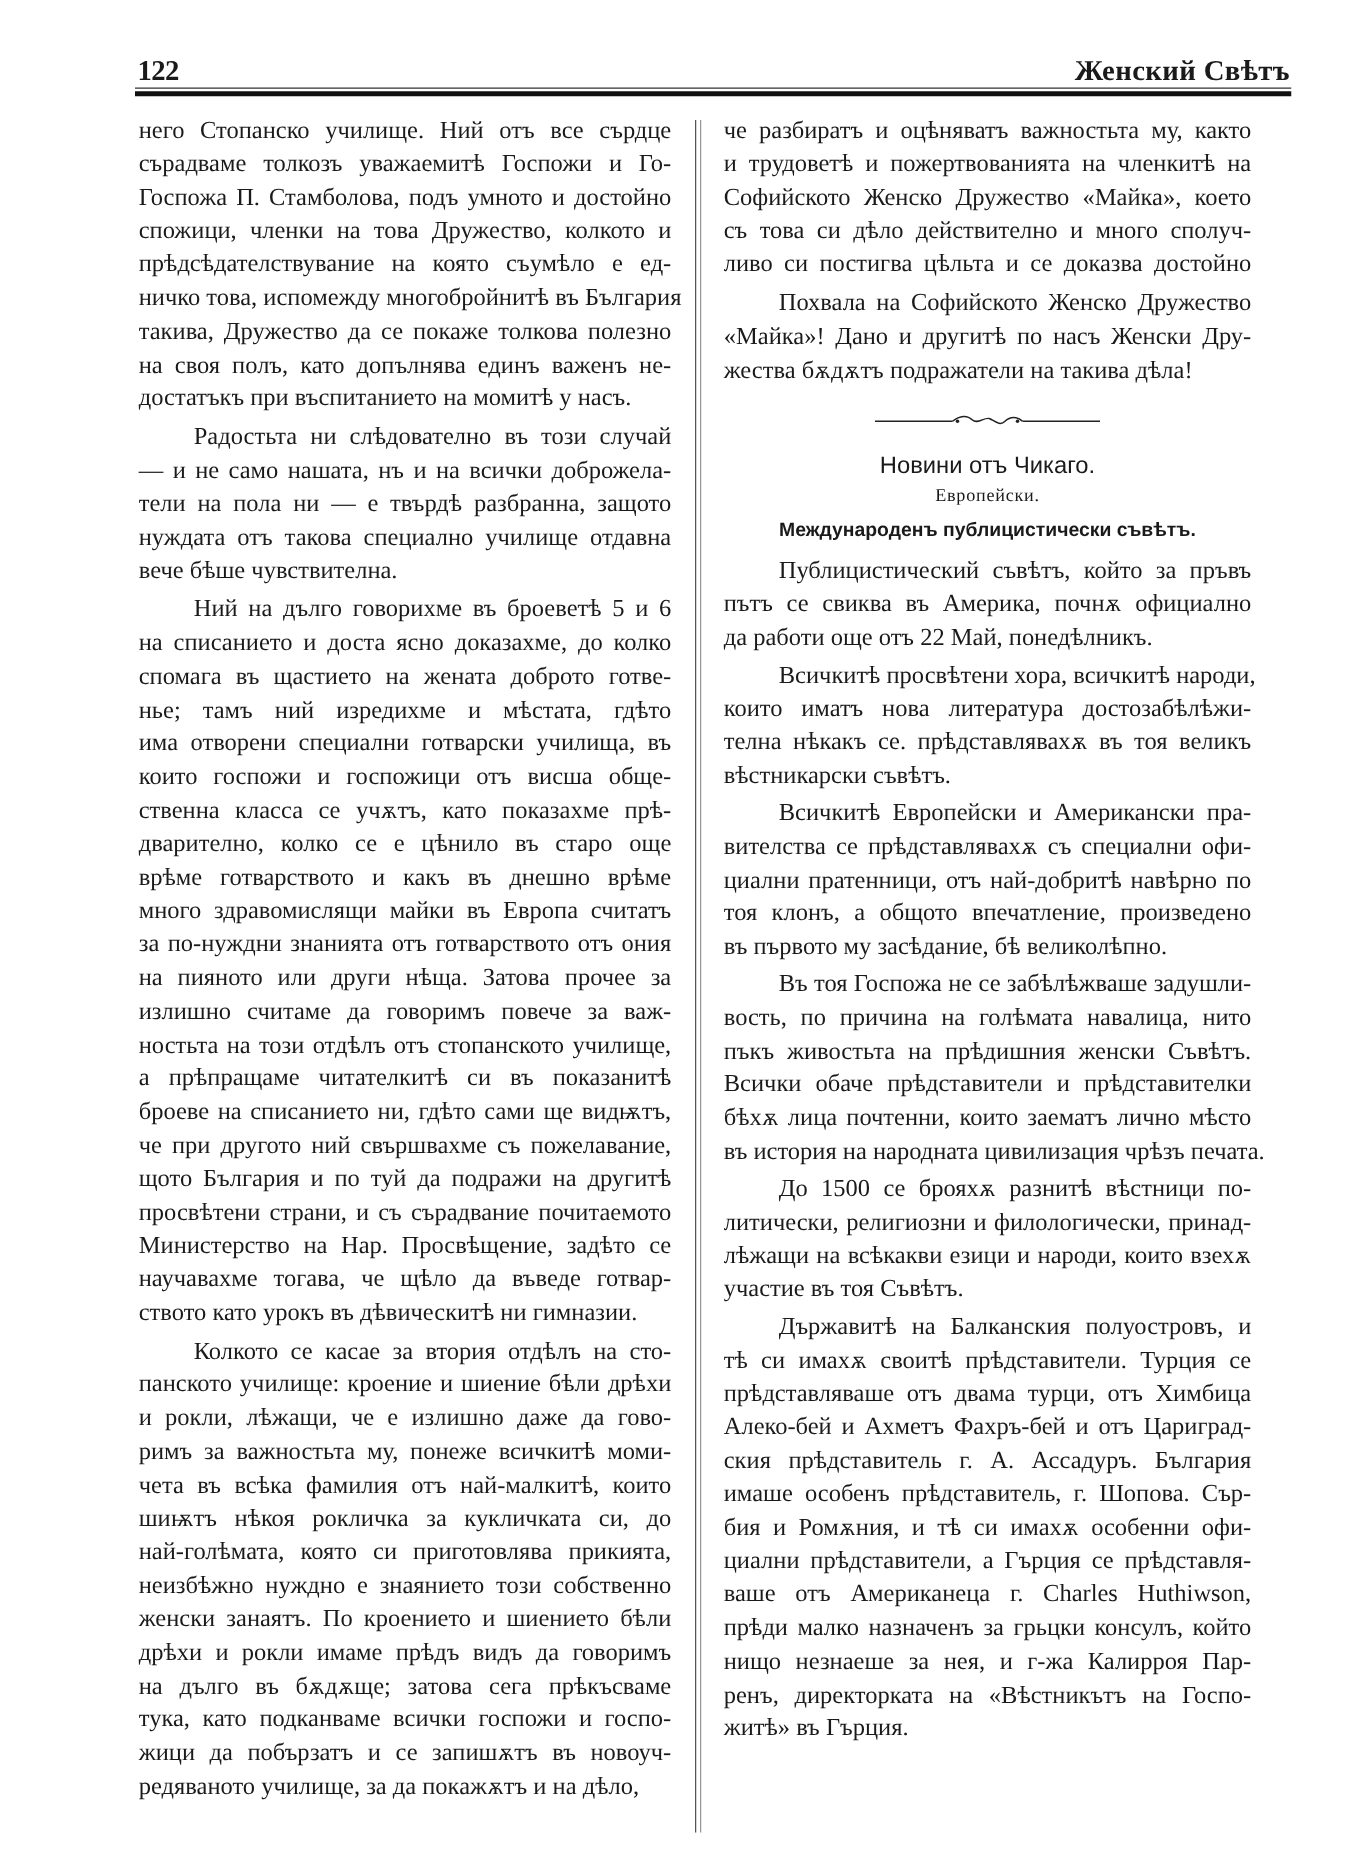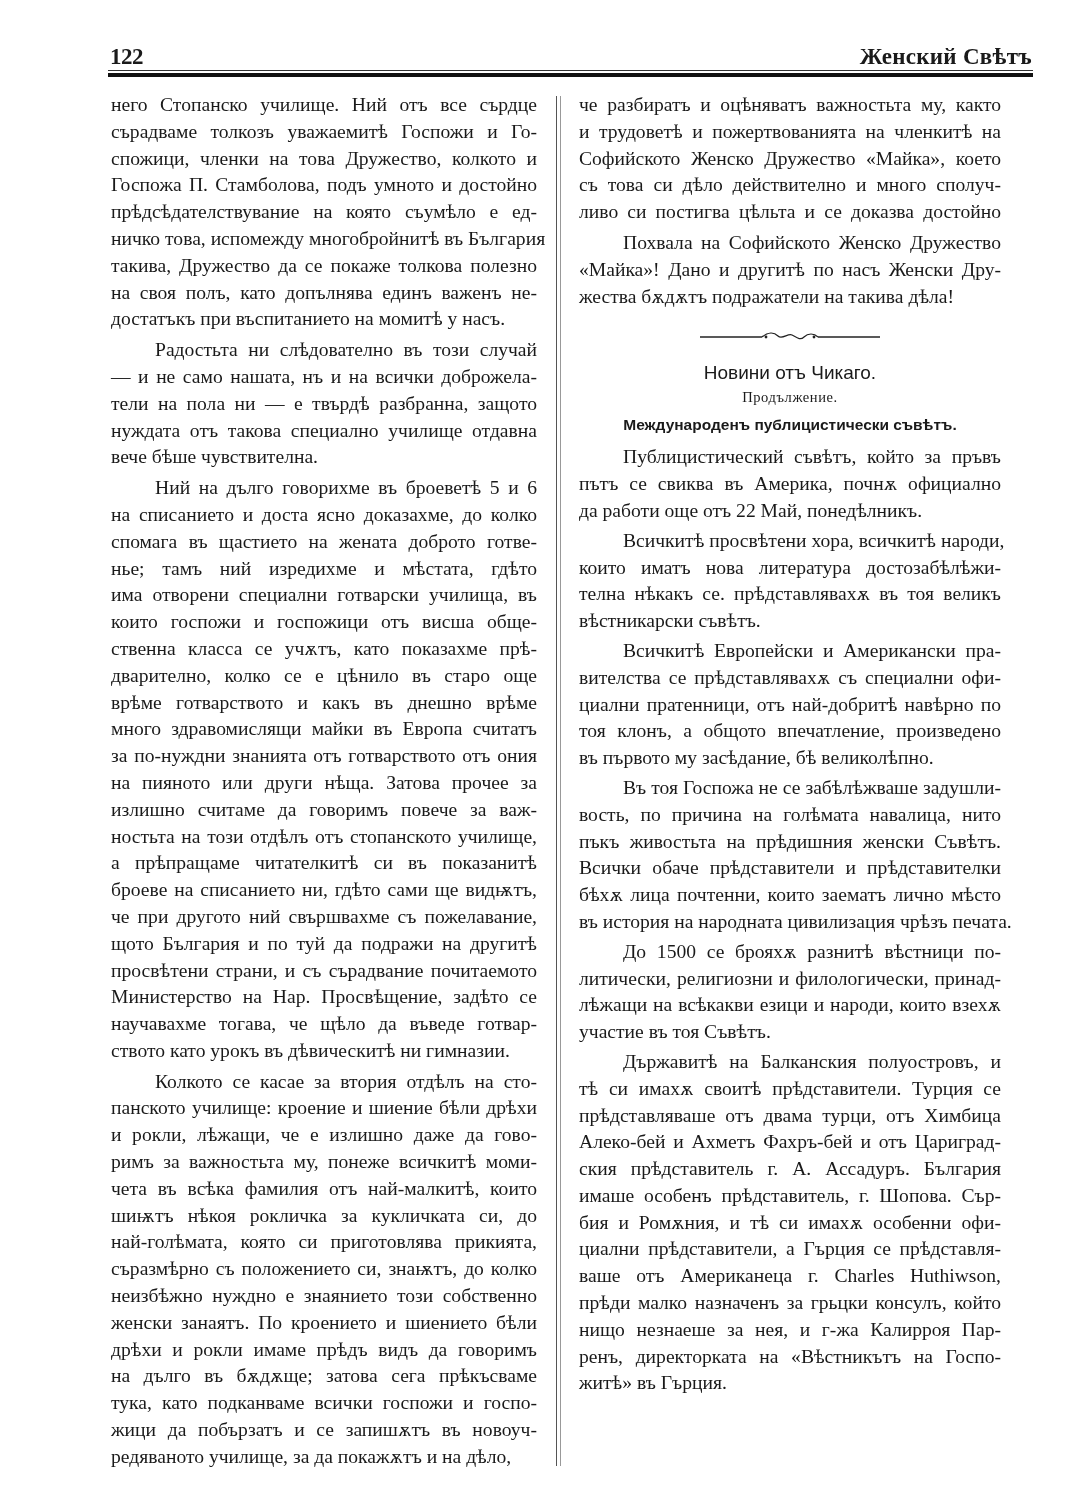--- a/index.html
+++ b/index.html
@@ -38,22 +38,22 @@
   <div class="thick"></div>
 </div>
 
 <div class="col-divider"></div>
 <div class="col-divider2"></div>
 
 <div class="col col-left" id="left-col">
     <p>
       <span class="line">него Стопанско училище. Ний отъ все сърдце</span>
       <span class="line">сърадваме толкозъ уважаемитѣ Госпожи и Го-</span>
+      <span class="line">Госпожа П. Стамболова, подъ умното и достойно</span>
       <span class="line">спожици, членки на това Дружество, колкото и</span>
-      <span class="line">Госпожа П. Стамболова, подъ умното и достойно</span>
       <span class="line">прѣдсѣдателствувание на която съумѣло е ед-</span>
       <span class="line">ничко това, испомежду многобройнитѣ въ България</span>
       <span class="line">такива, Дружество да се покаже толкова полезно</span>
       <span class="line">на своя полъ, като допълнява единъ важенъ не-</span>
       <span class="line last">достатъкъ при въспитанието на момитѣ у насъ.</span>
     </p>
     <p class="gap">
       <span class="line" style="padding-left: 44px;">Радостьта ни слѣдователно въ този случай</span>
       <span class="line">— и не само нашата, нъ и на всички доброжела-</span>
       <span class="line">тели на пола ни — е твърдѣ разбранна, защото</span>
@@ -85,21 +85,20 @@
       <span class="line last">ството като урокъ въ дѣвическитѣ ни гимназии.</span>
     </p>
     <p class="gap">
       <span class="line" style="padding-left: 44px;">Колкото се касае за втория отдѣлъ на сто-</span>
       <span class="line">панското училище: кроение и шиение бѣли дрѣхи</span>
       <span class="line">и рокли, лѣжащи, че е излишно даже да гово-</span>
       <span class="line">римъ за важностьта му, понеже всичкитѣ моми-</span>
       <span class="line">чета въ всѣка фамилия отъ най-малкитѣ, които</span>
       <span class="line">шиѭтъ нѣкоя рокличка за кукличката си, до</span>
       <span class="line">най-голѣмата, която си приготовлява прикията,</span>
-      <span class="line">съразмѣрно съ положението си, знаѭтъ, до колко</span>
       <span class="line">неизбѣжно нуждно е знаянието този собственно</span>
       <span class="line">женски занаятъ. По кроението и шиението бѣли</span>
       <span class="line">дрѣхи и рокли имаме прѣдъ видъ да говоримъ</span>
       <span class="line">на дълго въ бѫдѫще; затова сега прѣкъсваме</span>
       <span class="line">тука, като подканваме всички госпожи и госпо-</span>
       <span class="line">жици да побързатъ и се запишѫтъ въ новоуч-</span>
       <span class="line last">редяваното училище, за да покажѫтъ и на дѣло,</span>
     </p>
   </div>
 
@@ -119,21 +118,21 @@
       </p>
     </div>
   <svg class="ornament" viewBox="0 0 180 14">
     <line x1="0" y1="7" x2="62" y2="7" stroke="#222" stroke-width="1.3"></line>
     <path d="M62 7 C68 2, 74 2, 78 6 C82 10, 88 3, 92 5 C96 7, 100 11, 104 7 C108 3, 114 3, 118 7" fill="none" stroke="#222" stroke-width="1.2"></path>
     <circle cx="66" cy="7" r="1.4" fill="#222"></circle>
     <circle cx="114" cy="7" r="1.4" fill="#222"></circle>
     <line x1="118" y1="7" x2="180" y2="7" stroke="#222" stroke-width="1.3"></line>
   </svg>
   <div class="section-title">Новини отъ Чикаго.</div>
-  <div class="section-sub2">Продължение.</div>
+  <div class="section-sub2">Европейски.</div>
   <div class="subsection-title">Международенъ публицистически съвѣтъ.</div>
   <div id="right-article">
       <p>
         <span class="line" style="padding-left: 44px;">Публицистический съвѣтъ, който за пръвъ</span>
         <span class="line">пътъ се свиква въ Америка, почнѫ официално</span>
         <span class="line last">да работи още отъ 22 Май, понедѣлникъ.</span>
       </p>
       <p class="right-para">
         <span class="line" style="padding-left: 44px;">Всичкитѣ просвѣтени хора, всичкитѣ народи,</span>
         <span class="line">които иматъ нова литература достозабѣлѣжи-</span>

